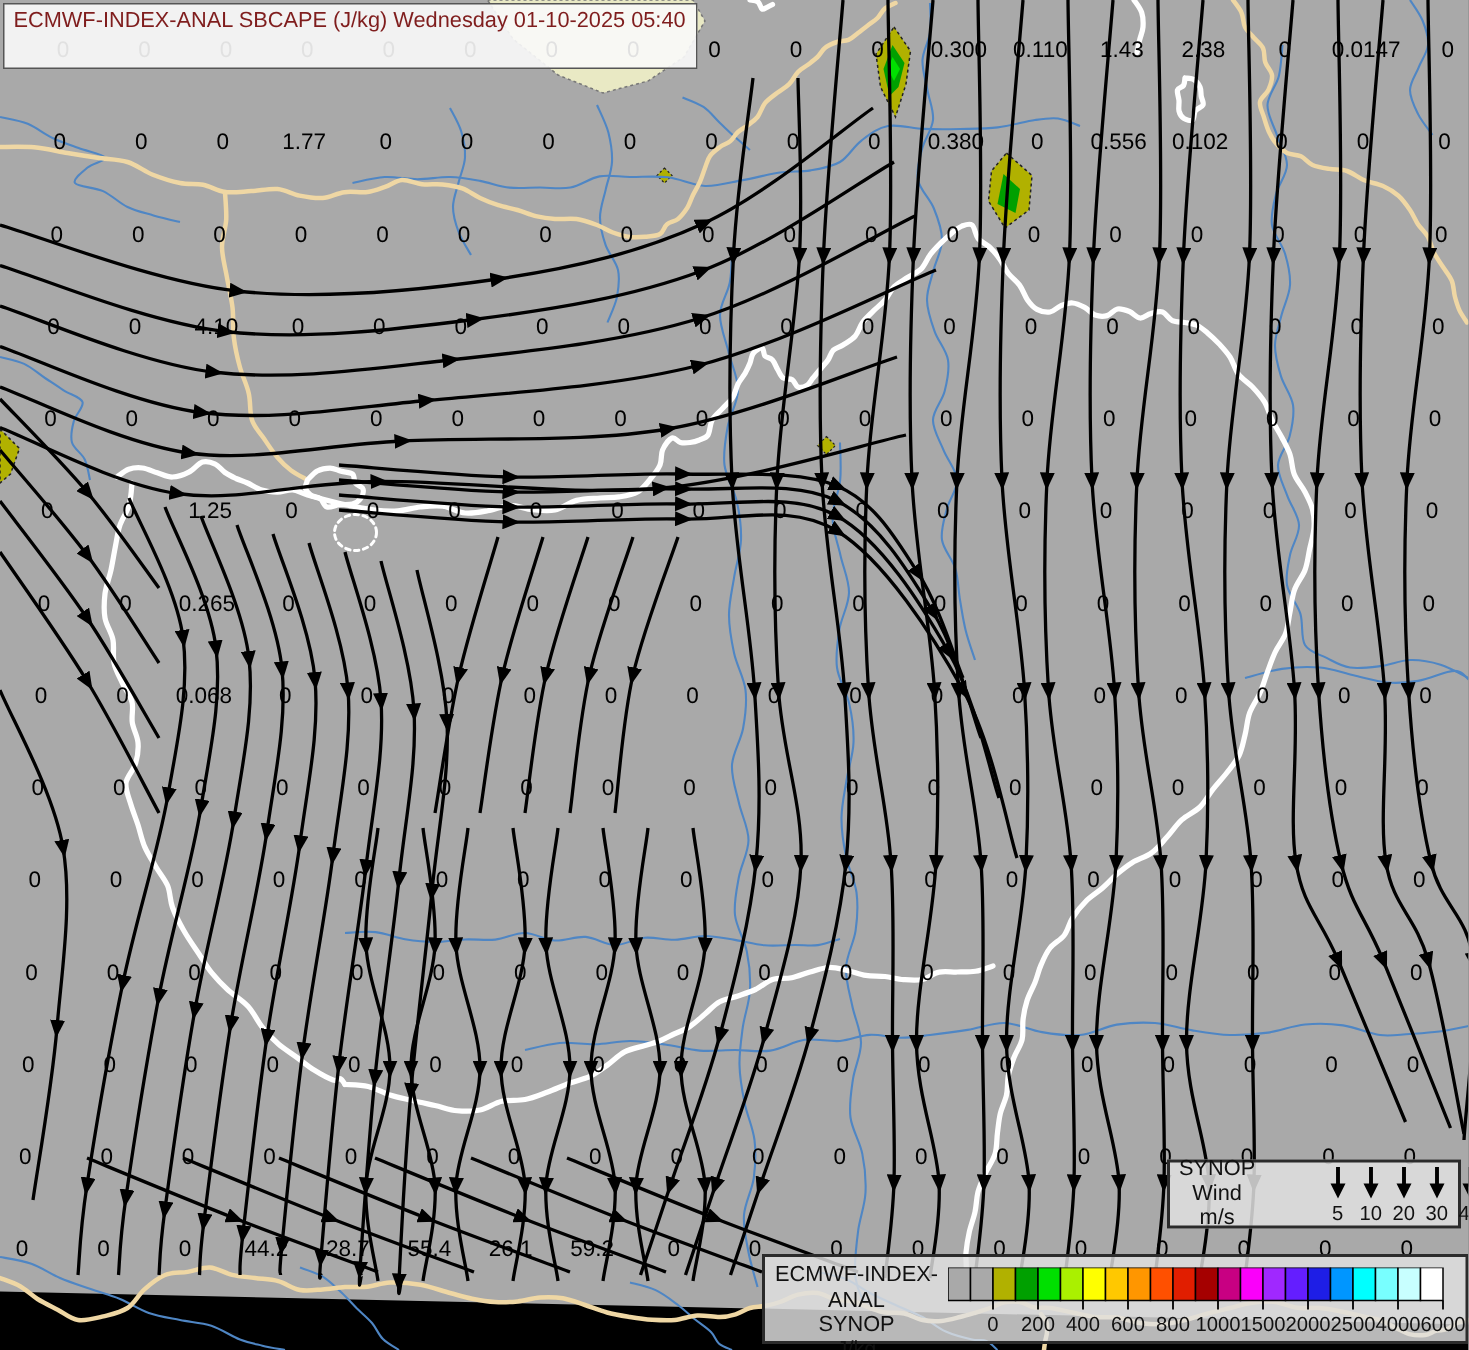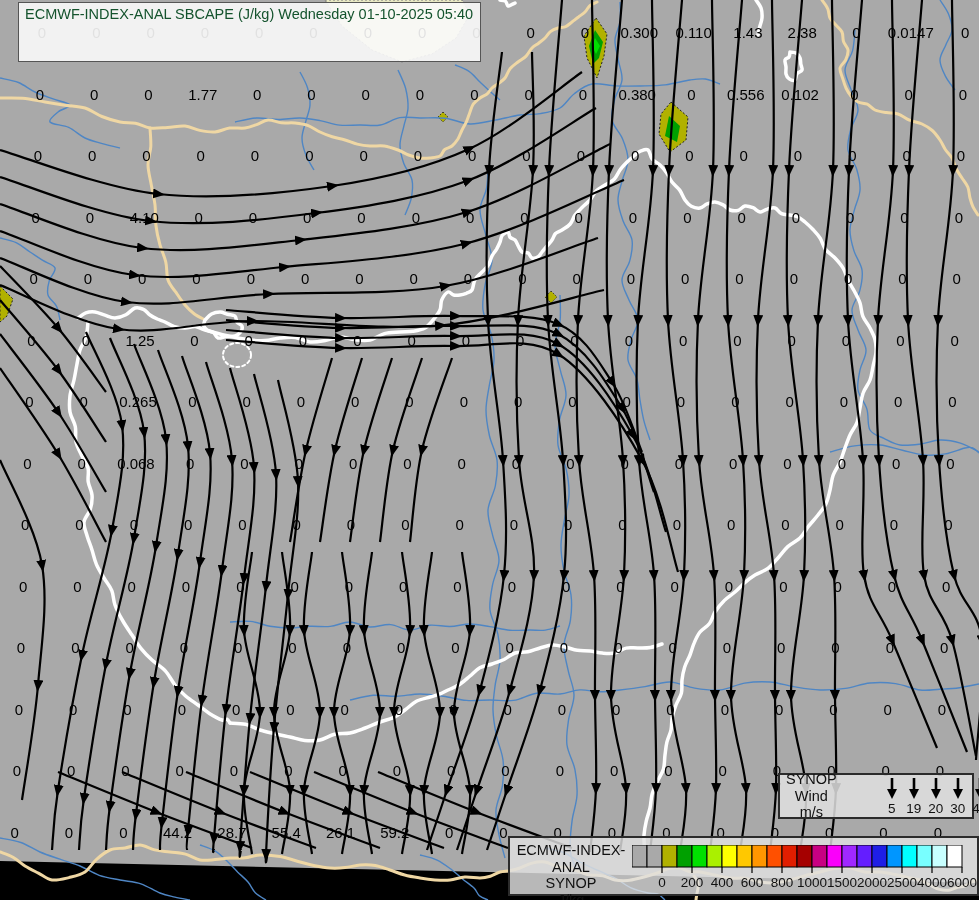--- a/index.html
+++ b/index.html
@@ -1,22 +1,22 @@
 <!DOCTYPE html>
 <html><head>
 <meta charset="utf-8">
 <style>
   html,body{margin:0;padding:0;background:#888;}
   #stage{position:relative;width:979px;height:900px;overflow:hidden;background:#a9a9a9;
          font-family:"Liberation Sans","DejaVu Sans",sans-serif;}
   #mapsvg{position:absolute;left:0;top:0;}
   svg text{font-family:"Liberation Sans","DejaVu Sans",sans-serif;}
   .box{position:absolute;box-sizing:border-box;}
-  .title-box{left:18px;top:2px;width:463px;height:60px;background:rgba(250,250,250,0.9);
-             border:1px solid #555;padding:2px 6px;color:#14532d;font-size:14.5px;line-height:18.5px;white-space:nowrap;}
+  .title-box{left:2px;top:2px;width:463px;height:44px;background:rgba(250,250,250,0.9);
+             border:1px solid #555;padding:2px 6px;color:#7f1d1d;font-size:14.5px;line-height:18.5px;white-space:nowrap;}
   .wind-legend{left:778px;top:773px;width:196px;height:46px;background:rgba(225,225,225,0.85);
                border:2px solid #2b2b2b;display:flex;align-items:center;gap:44px;}
   .wl-text{width:56px;padding-left:6px;font-size:14.5px;line-height:16.5px;color:#111;text-align:center;}
   .wl-cols{display:flex;}
   .wcol{width:22px;display:flex;flex-direction:column;align-items:center;}
   .wnum{font-size:13.5px;color:#111;margin-top:1px;}
   .cape-legend{left:508px;top:836px;width:471px;height:60px;background:rgba(225,225,225,0.82);
                border:2px solid #2b2b2b;}
   .cl-text{position:absolute;left:0;top:4px;width:122px;text-align:center;font-size:14.5px;
            line-height:16.5px;color:#111;}
@@ -419,21 +419,21 @@
             <line x1="7" y1="2" x2="7" y2="15" stroke="#000" stroke-width="2.6"></line>
             <polygon points="7,23 2,13 12,13" fill="#000"></polygon>
           </svg>
           <div class="wnum">5</div>
         </div>
         <div class="wcol">
           <svg width="14" height="24">
             <line x1="7" y1="2" x2="7" y2="15" stroke="#000" stroke-width="2.6"></line>
             <polygon points="7,23 2,13 12,13" fill="#000"></polygon>
           </svg>
-          <div class="wnum">19</div>
+          <div class="wnum">10</div>
         </div>
         <div class="wcol">
           <svg width="14" height="24">
             <line x1="7" y1="2" x2="7" y2="15" stroke="#000" stroke-width="2.6"></line>
             <polygon points="7,23 2,13 12,13" fill="#000"></polygon>
           </svg>
           <div class="wnum">20</div>
         </div>
         <div class="wcol">
           <svg width="14" height="24">

